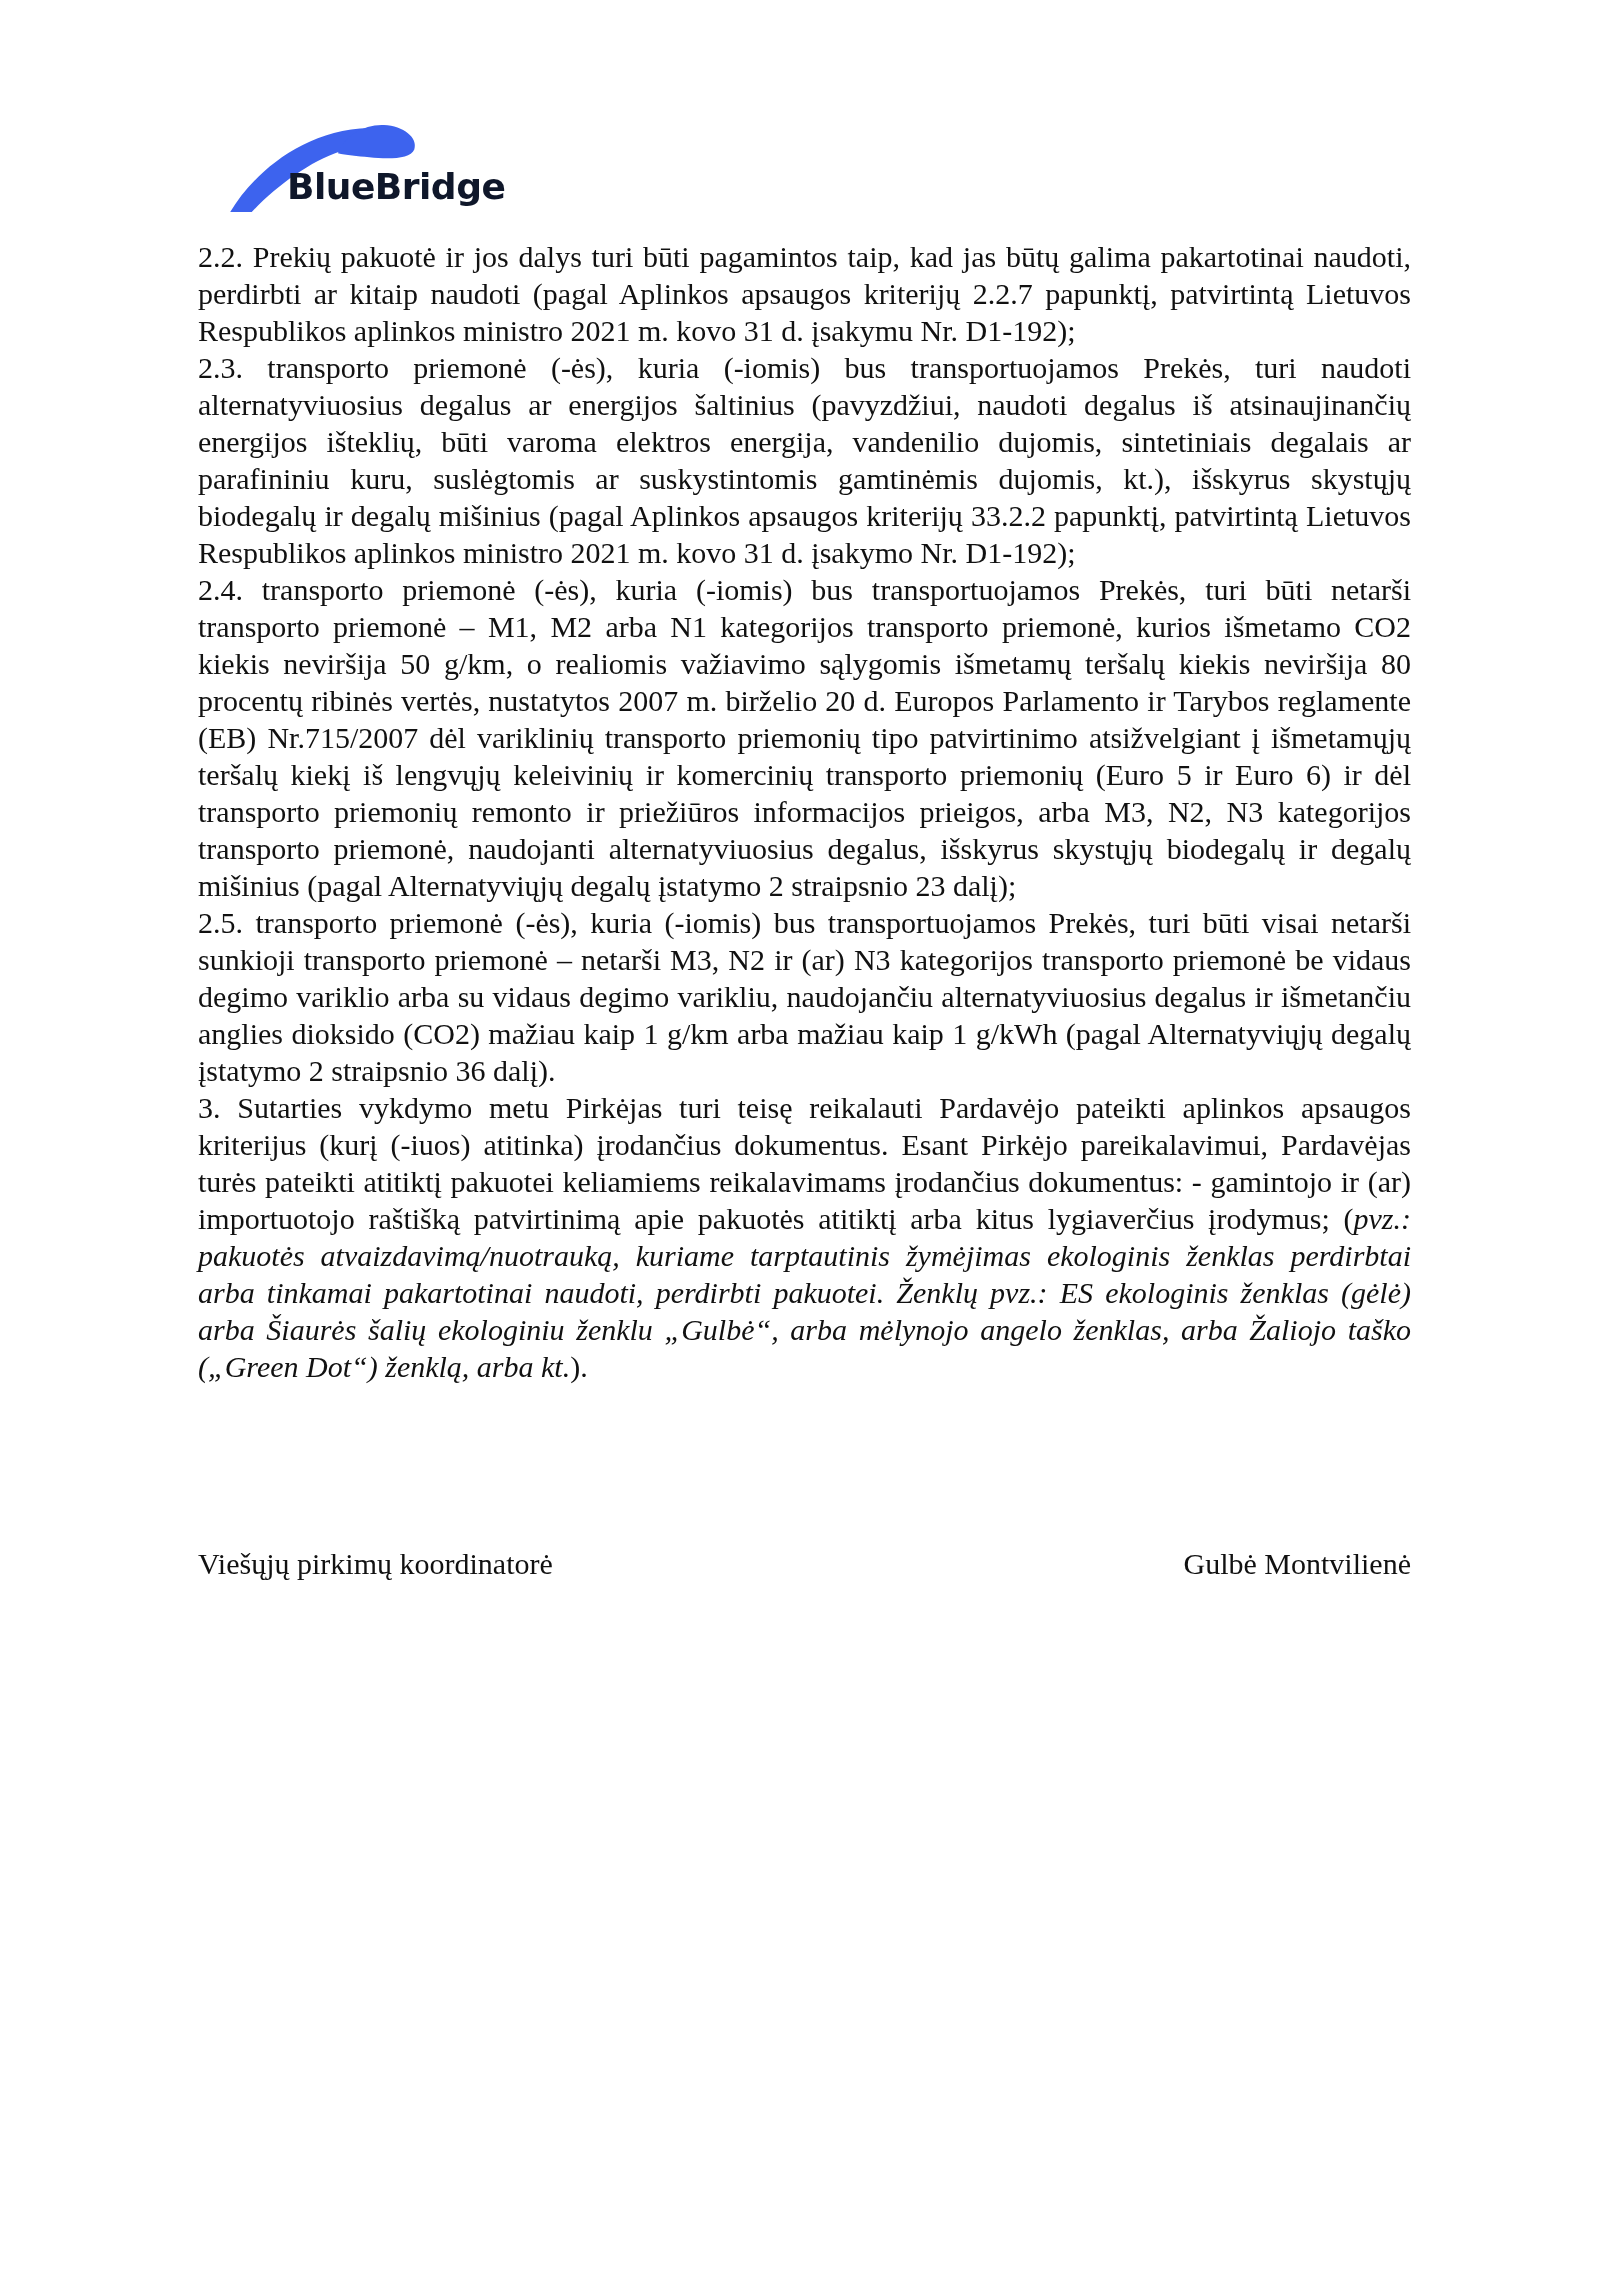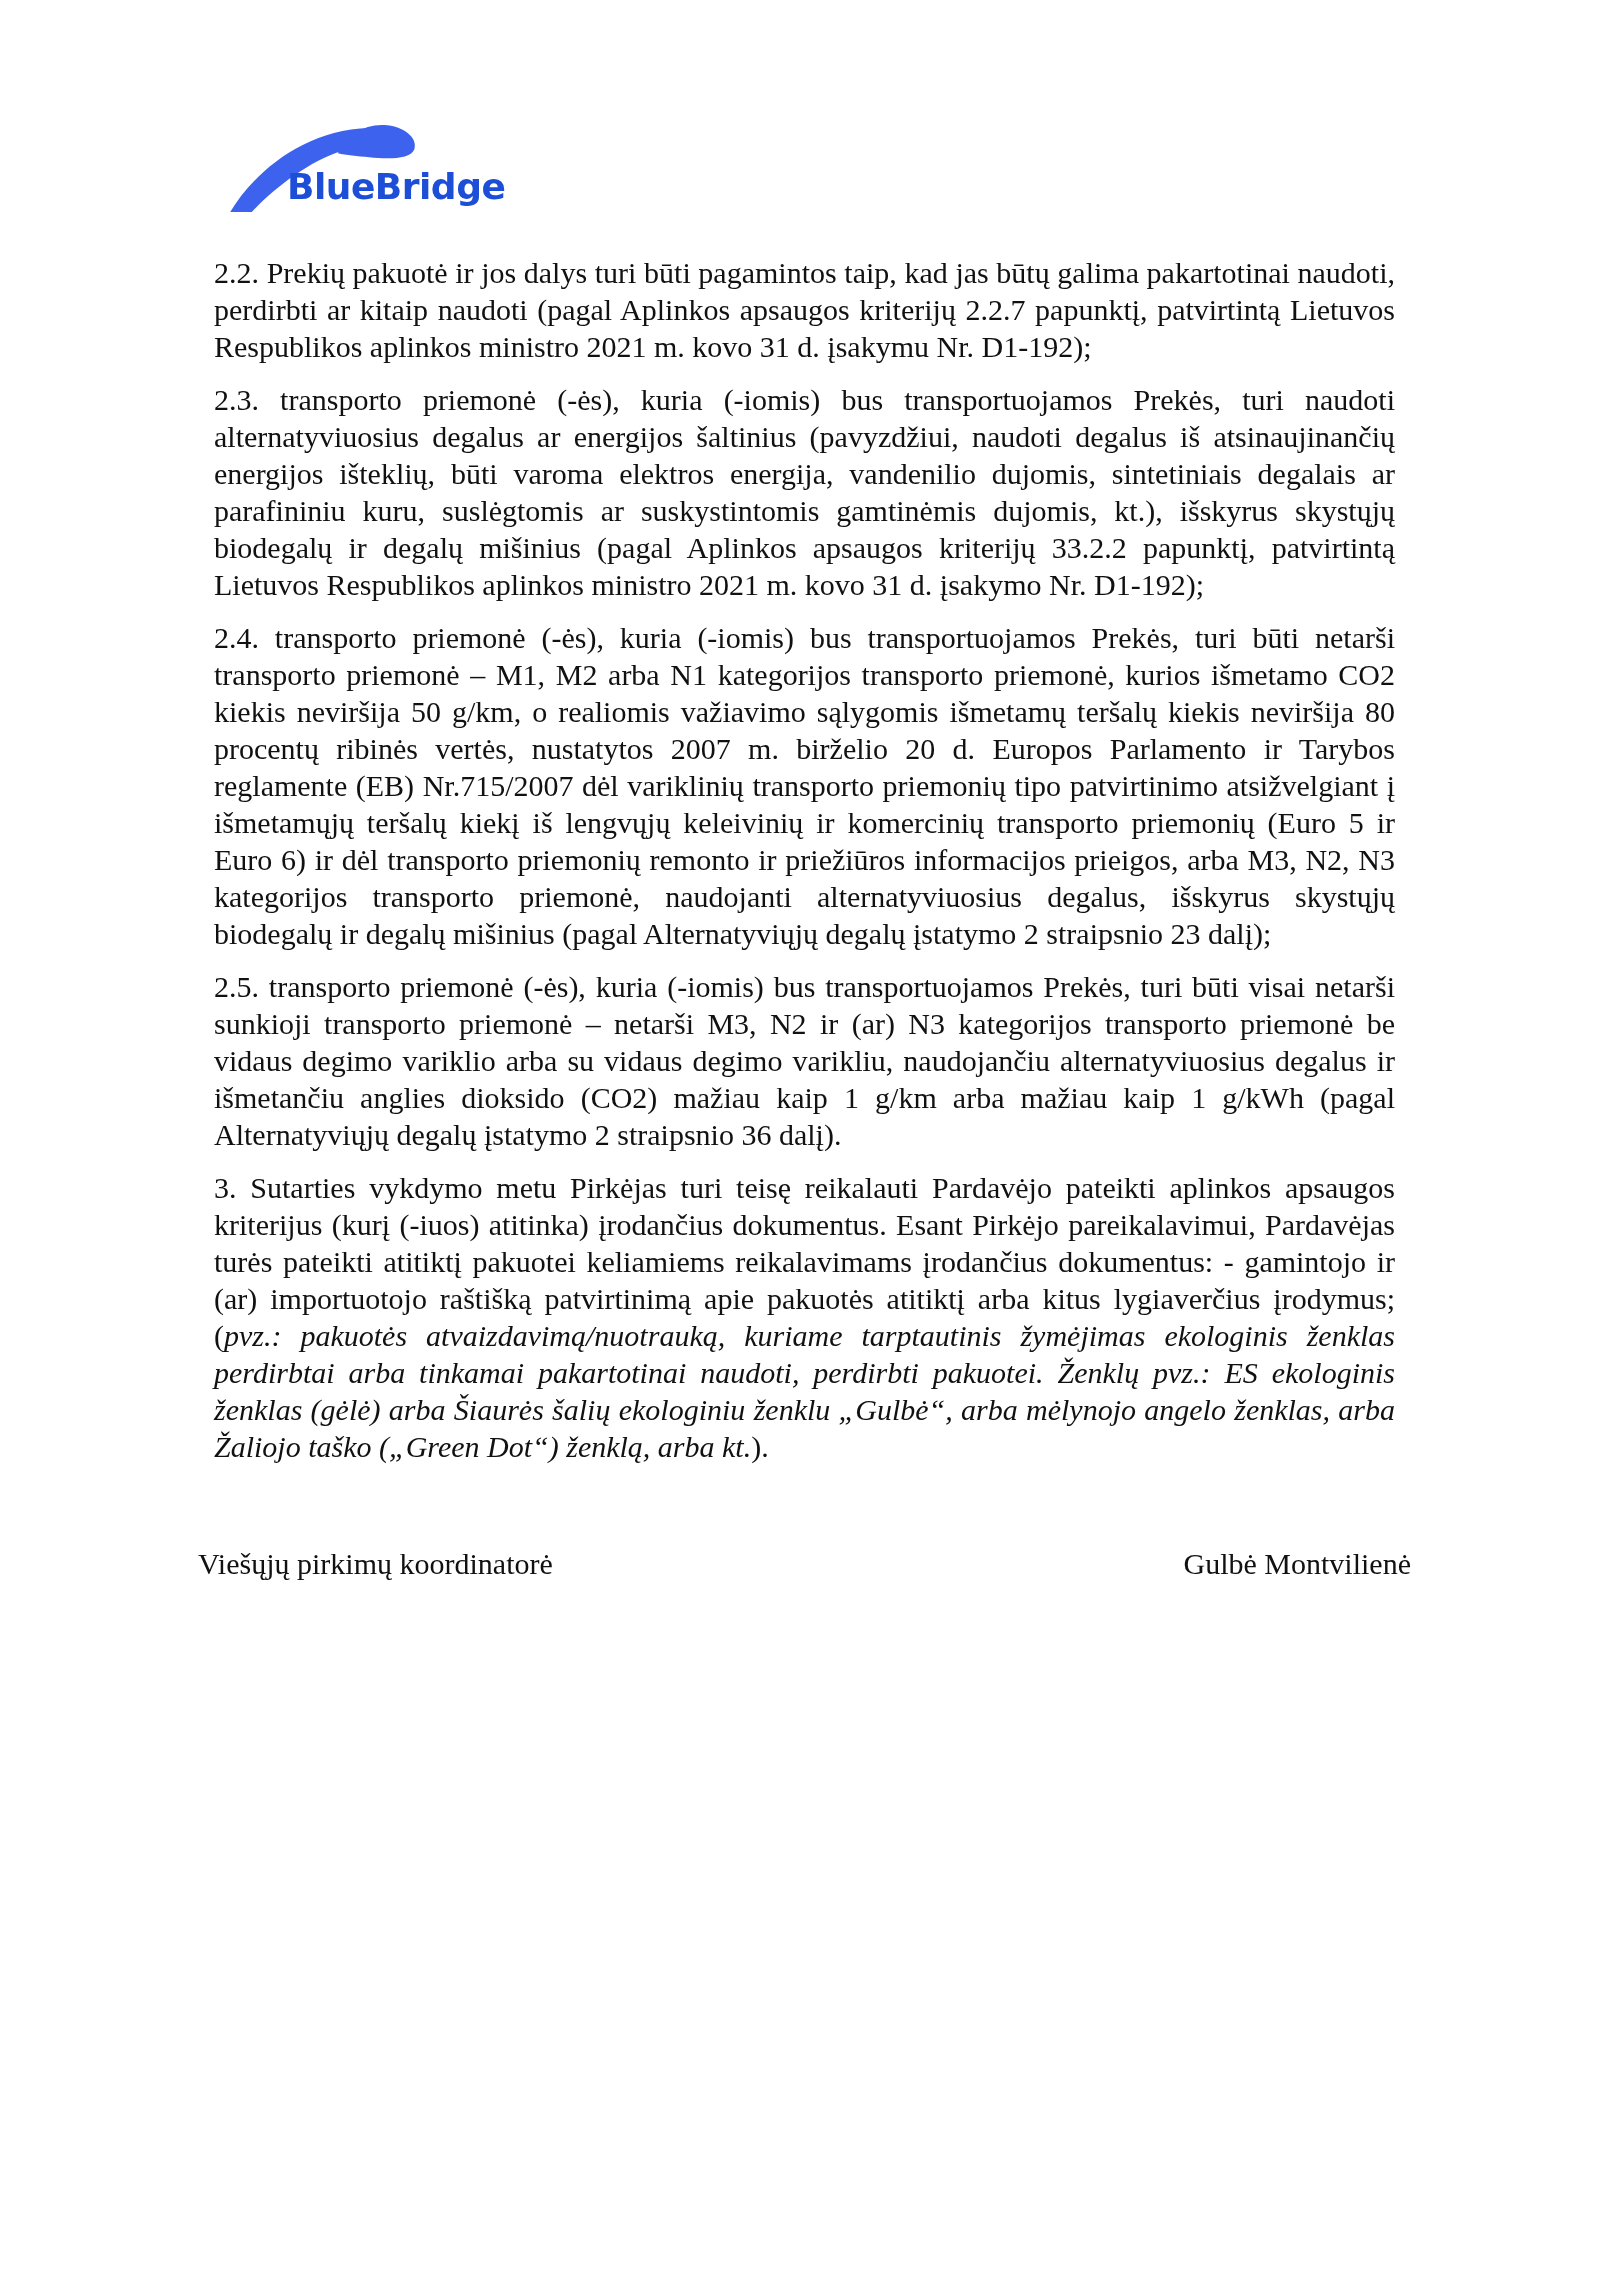--- a/index.html
+++ b/index.html
@@ -2,28 +2,28 @@
 <html><head>
 <meta charset="utf-8">
 <style>
   html, body { margin: 0; padding: 0; background: #ffffff; }
   body { width: 1621px; height: 2293px; position: relative; overflow: hidden; }
   .logo { position: absolute; left: 222px; top: 122px; width: 271px; height: 94px; }
   .logo svg { position: absolute; left: 0; top: 0; }
   .logo-text {
     position: absolute; left: 65px; top: 43px;
     font-family: "DejaVu Sans", sans-serif; font-weight: bold;
-    font-size: 36px; color: #1d4ed8; letter-spacing: -0.5px; line-height: 43px; text-align: right;
+    font-size: 36px; color: #0f172a; letter-spacing: -0.5px; line-height: 43px; text-align: right;
   }
   .doc {
     position: absolute; left: 198px; top: 238px; width: 1213px;
     font-family: "Liberation Serif", serif; font-size: 30px; line-height: 37px;
     color: #111111; text-align: justify;
   }
-  .doc p { margin: 16px; }
+  .doc p { margin: 0; }
   .doc em { }
   .sig {
     position: absolute; left: 198px; top: 1527px; width: 1213px;
     font-family: "Liberation Serif", serif; font-size: 30px; line-height: 37px; color: #111111;
     display: flex; justify-content: space-between; margin-top: 18px;
   }
 </style>
 </head>
 <body>
 

